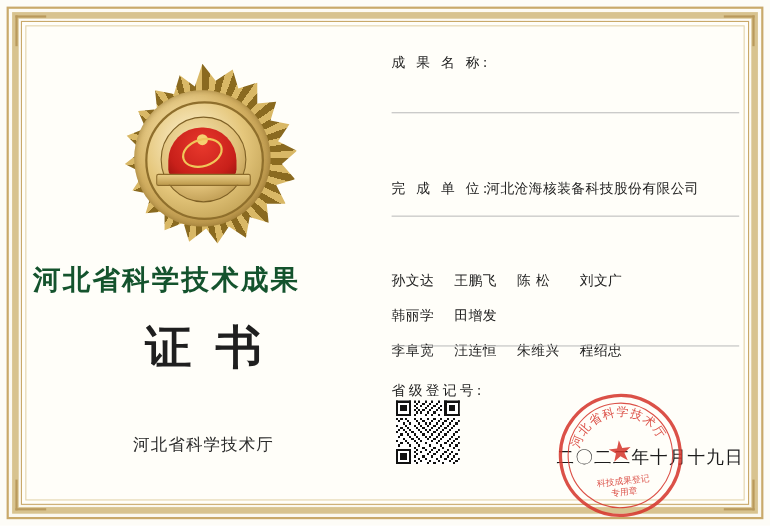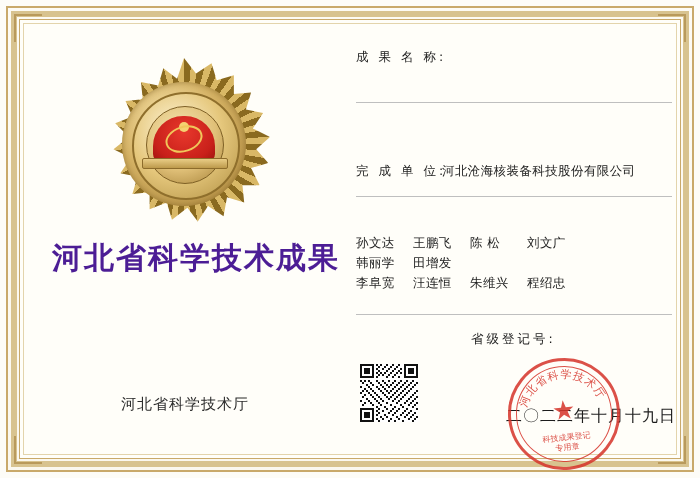--- a/index.html
+++ b/index.html
@@ -146,25 +146,25 @@
     background: linear-gradient(180deg, #e9cd86 0%, #bd9a4c 100%);
     border-radius: 2px;
     border: 1px solid #8d6c2b;
   }
 
   .title-cn {
     position: absolute;
     left: 0;
     top: 208px;
     width: 310px;
-    text-align: right;
+    text-align: left;
     font-family: "DejaVu Serif", "Liberation Serif", serif;
-    font-size: 30px;
+    font-size: 25px;
     letter-spacing: 2px;
-    color: #4c1d95;
+    color: #14532d;
     font-weight: bold;
   }
   .title-sub {
     position: absolute;
     left: 0;
     top: 258px;
     width: 310px;
     text-align: center;
     font-family: "DejaVu Serif", "Liberation Serif", serif;
     font-size: 42px;
@@ -243,23 +243,24 @@
   .name-row {
     display: flex;
     gap: 0;
   }
   .name-row span {
     width: 57px;
     display: inline-block;
     font-size: 12.5px;
     line-height: 18px;
     color: #1c1c1c;
-  }
-
-  .regno { top: 296px; justify-content: center; }
+    margin-top: 12px;
+  }
+
+  .regno { top: 312px; }
   .qr {
     position: absolute;
     left: 4px;
     top: 330px;
     width: 58px;
     height: 58px;
   }
   .qr canvas, .qr .qrgrid {
     width: 58px;
     height: 58px;
@@ -349,20 +350,21 @@
       <div class="burst"></div>
       <div class="ring1"></div>
       <div class="ring2"></div>
       <div class="center"></div>
       <div class="redcore"></div>
       <div class="bar"></div>
     </div>
 
     <div class="title-cn">河北省科学技术成果</div>
 
+    <div class="title-sub">证书</div>
 
     <div class="issuer">河北省科学技术厅</div>
   </div>
 
   <div class="divider"></div>
 
   <div class="right-panel">
 
     <div class="field" style="top:14px;">
       <div class="flabel">成 果 名 称:</div>

